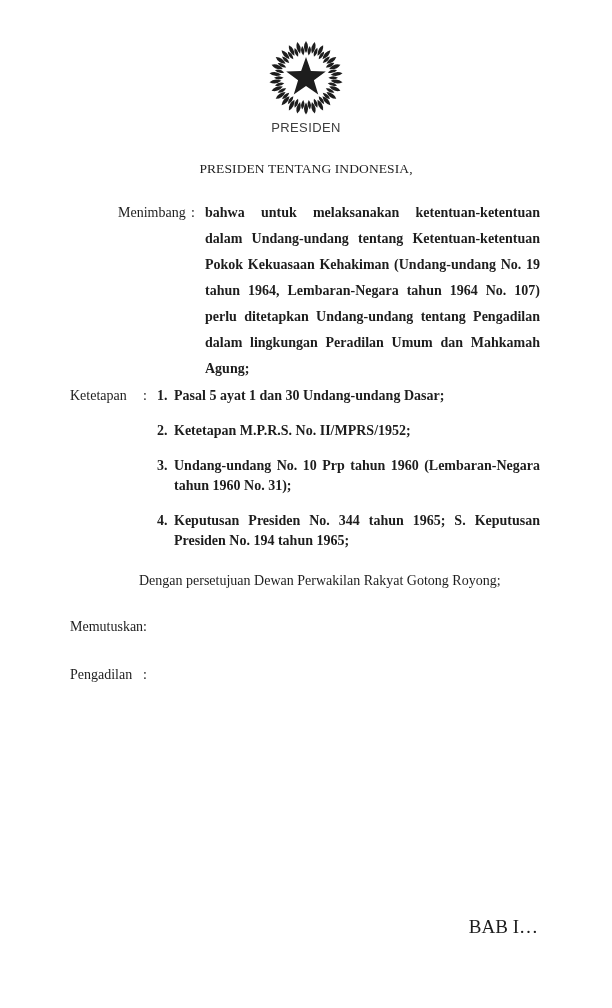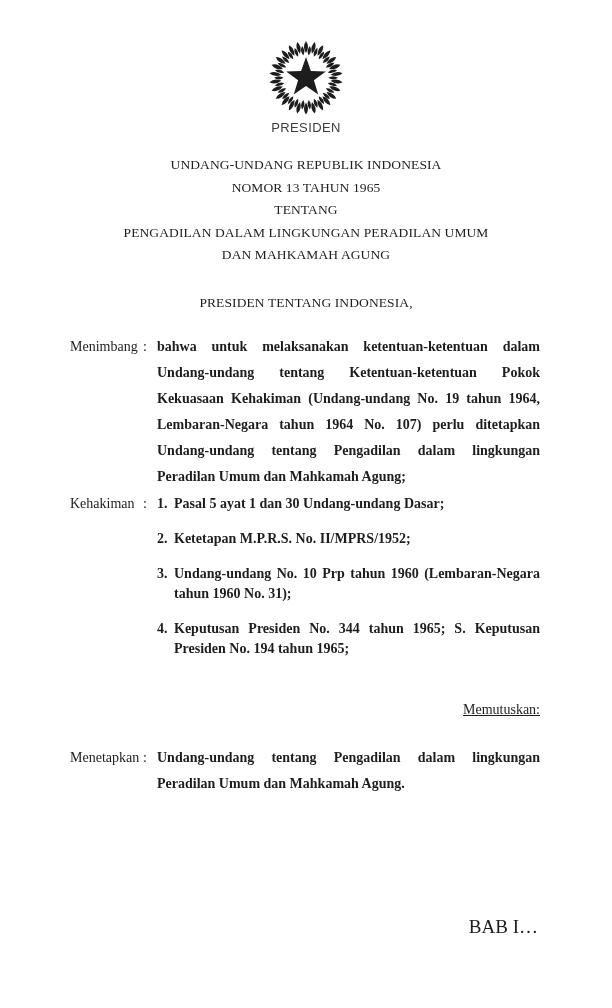--- a/index.html
+++ b/index.html
@@ -35,33 +35,33 @@
     text-align: center;
     font-size: 13.5px;
     line-height: 17px;
     letter-spacing: 0.1px;
   }
   .preamble { padding: 0 72px 0 70px; font-size: 14px; }
   .row { display: grid; grid-template-columns: 73px 14px 1fr; }
   .row .label { line-height: 26px; }
   .row .colon { line-height: 26px; }
   .row .content { text-align: justify; line-height: 26px; font-weight: bold; }
-  .row-menimbang { margin-top: 23px; }
+  .row-menimbang { margin-top: 23px; margin-left: 48px; }
   .row-mengingat { margin-top: 4px; }
   .row-mengingat .label, .row-mengingat .colon { line-height: 20px; }
   .item {
     display: grid;
     grid-template-columns: 17px 1fr;
     line-height: 20px;
     margin-bottom: 15px;
     text-align: justify;
   }
   .item .num { text-align: left; }
   .agreement { margin-left: 69px; margin-top: 4px; line-height: 21px; }
-  .decision-heading { text-align: right; margin-top: 25px; line-height: 21px; text-decoration: underline; }
+  .decision-heading { text-align: left; margin-top: 25px; line-height: 21px; }
   .row-menetapkan { margin-top: 25px; }
   .footer-continuation {
     position: absolute;
     top: 916px;
     right: 74px;
     font-size: 19px;
   }
 </style>
 </head>
 <body>
@@ -124,40 +124,33 @@
           <path d="M0,-46 Q5,-39 0,-31 Q-5,-39 0,-46 Z" transform="rotate(346.1538461538462)"></path>
           <path d="M0,-40 Q4,-34 0,-28 Q-4,-34 0,-40 Z" transform="rotate(353.05384615384617)"></path>
         </g>
       <g transform="translate(50,51)" fill="#1d1d1d">
         <polygon points="0,-26 6.11,-8.41 24.73,-8.03 9.89,3.21 15.28,21.03 0,10.4 -15.28,21.03 -9.89,3.21 -24.73,-8.03 -6.11,-8.41"></polygon>
       </g>
     </svg>
     <div class="org-line first">PRESIDEN</div>
   </div>
 
-  <div class="title-block">
-    <div>UNDANG-UNDANG REPUBLIK INDONESIA</div>
-    <div>NOMOR 13 TAHUN 1965</div>
-    <div>TENTANG</div>
-    <div>PENGADILAN DALAM LINGKUNGAN PERADILAN UMUM</div>
-    <div>DAN MAHKAMAH AGUNG</div>
-  </div>
 
   <div class="salutation">PRESIDEN TENTANG INDONESIA,</div>
 
   <div class="preamble">
 
     <div class="row row-menimbang">
       <div class="label">Menimbang</div>
       <div class="colon">:</div>
       <div class="content">bahwa untuk melaksanakan ketentuan-ketentuan dalam Undang-undang tentang Ketentuan-ketentuan Pokok Kekuasaan Kehakiman (Undang-undang No. 19 tahun 1964, Lembaran-Negara tahun 1964 No. 107) perlu ditetapkan Undang-undang tentang Pengadilan dalam lingkungan Peradilan Umum dan Mahkamah Agung;</div>
     </div>
 
     <div class="row row-mengingat">
-      <div class="label">Kehakiman</div>
+      <div class="label">Ketetapan</div>
       <div class="colon">:</div>
       <div class="content">
         <div class="item">
           <span class="num">1.</span>
           <span>Pasal 5 ayat 1 dan 30 Undang-undang Dasar;</span>
         </div>
         <div class="item">
           <span class="num">2.</span>
           <span>Ketetapan M.P.R.S. No. II/MPRS/1952;</span>
         </div>
@@ -165,26 +158,26 @@
           <span class="num">3.</span>
           <span>Undang-undang No. 10 Prp tahun 1960 (Lembaran-Negara tahun 1960 No. 31);</span>
         </div>
         <div class="item">
           <span class="num">4.</span>
           <span>Keputusan Presiden No. 344 tahun 1965; S. Keputusan Presiden No. 194 tahun 1965;</span>
         </div>
       </div>
     </div>
 
+    <div class="agreement">Dengan persetujuan Dewan Perwakilan Rakyat Gotong Royong;</div>
 
     <div class="decision-heading">Memutuskan:</div>
 
     <div class="row row-menetapkan">
-      <div class="label">Menetapkan</div>
+      <div class="label">Pengadilan</div>
       <div class="colon">:</div>
-      <div class="content">Undang-undang tentang Pengadilan dalam lingkungan Peradilan Umum dan Mahkamah Agung.</div>
     </div>
 
   </div>
 
   <div class="footer-continuation">BAB I…</div>
 
 </div>
 
 </body></html>

